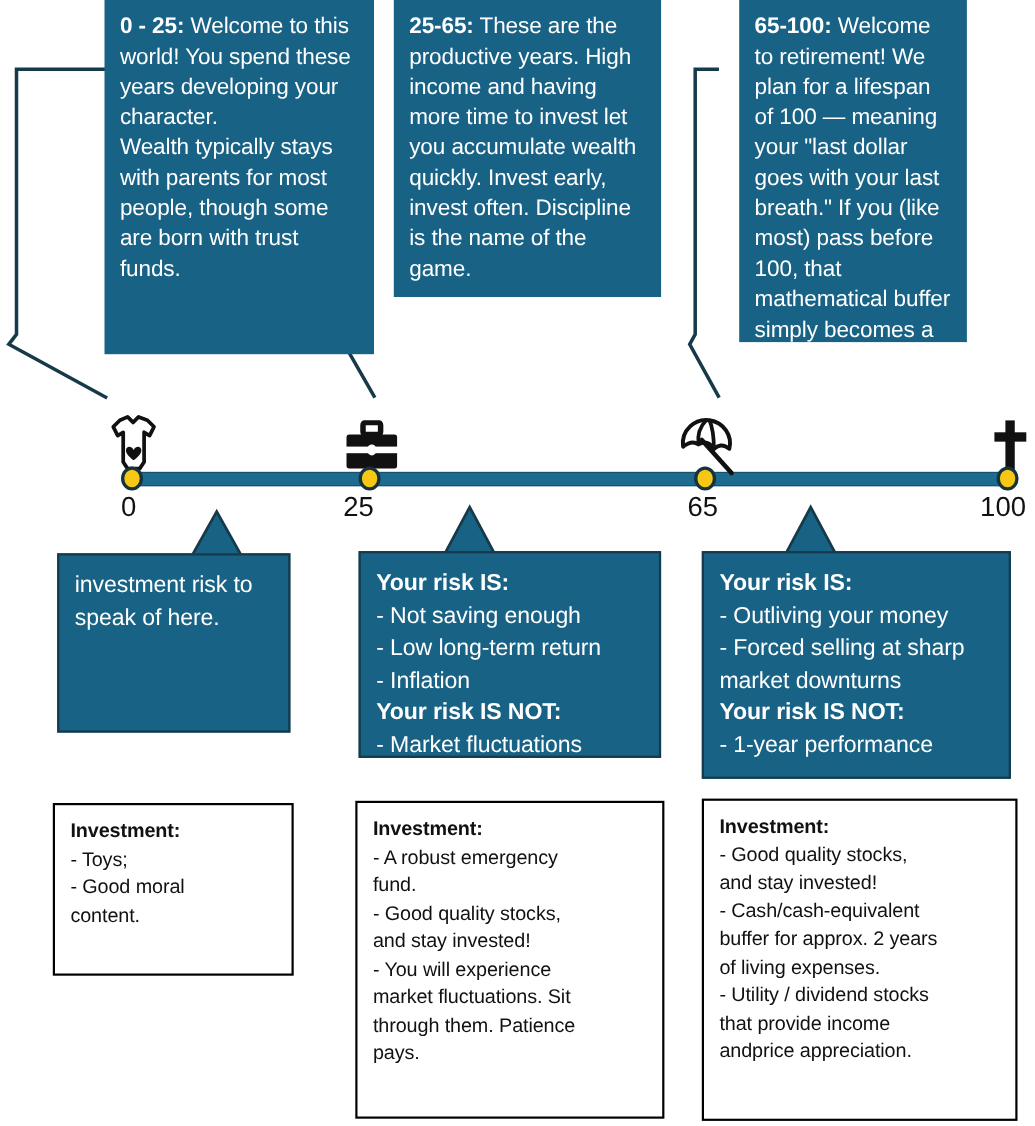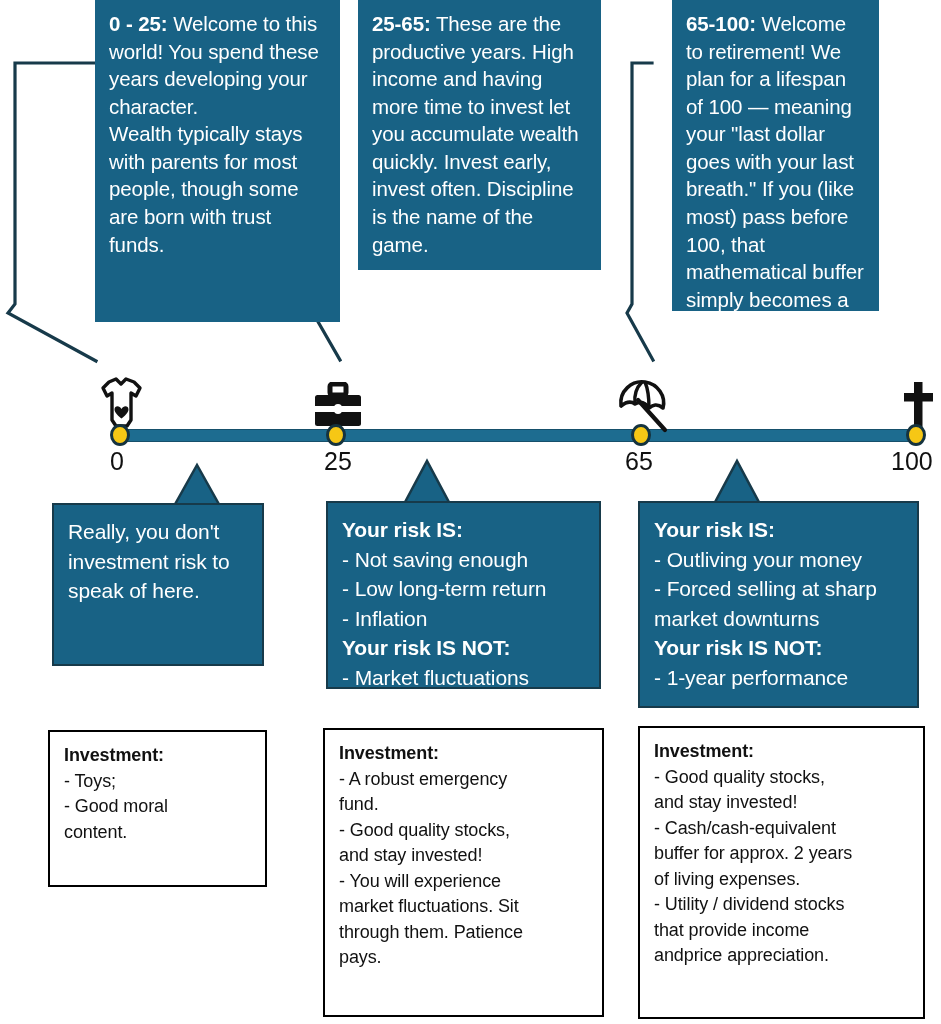--- a/index.html
+++ b/index.html
@@ -184,29 +184,28 @@
       <rect x="3" y="11" width="29" height="8.5" fill="#111111"></rect>
     </svg>
   </div>
 
   <div class="tl-dot" style="left:110px;"></div>
   <div class="tl-dot" style="left:326px;"></div>
   <div class="tl-dot" style="left:631px;"></div>
   <div class="tl-dot" style="left:906px;"></div>
 
   <div class="tl-label" style="left:110px;">0</div>
-  <div class="tl-label" style="left:324px;">25</div>
+  <div class="tl-label" style="left:312px;">25</div>
   <div class="tl-label" style="left:625px;">65</div>
   <div class="tl-label" style="left:891px;">100</div>
 
   <svg style="position:absolute; left:150px; top:462px;" width="110" height="46" viewBox="0 0 110 46" fill="none">
     <path d="M0 44 L24 44 L47 3 L70 44 L110 44" fill="#186285" stroke="#173a4a" stroke-width="2.5" stroke-linejoin="miter"></path>
   </svg>
   <div class="risk-box" id="risk-box-0">
-    <span class="itm">Really, you don't</span>
     <span class="itm">investment risk to</span>
     <span class="itm">speak of here.</span>
   </div>
 
   <svg style="position:absolute; left:380px; top:458px;" width="110" height="48" viewBox="0 0 110 48" fill="none">
     <path d="M0 46 L24 46 L47 3 L70 46 L110 46" fill="#186285" stroke="#173a4a" stroke-width="2.5" stroke-linejoin="miter"></path>
   </svg>
   <div class="risk-box" id="risk-box-1">
     <span class="hdr">Your risk IS:</span>
     <span class="itm">- Not saving enough</span>

